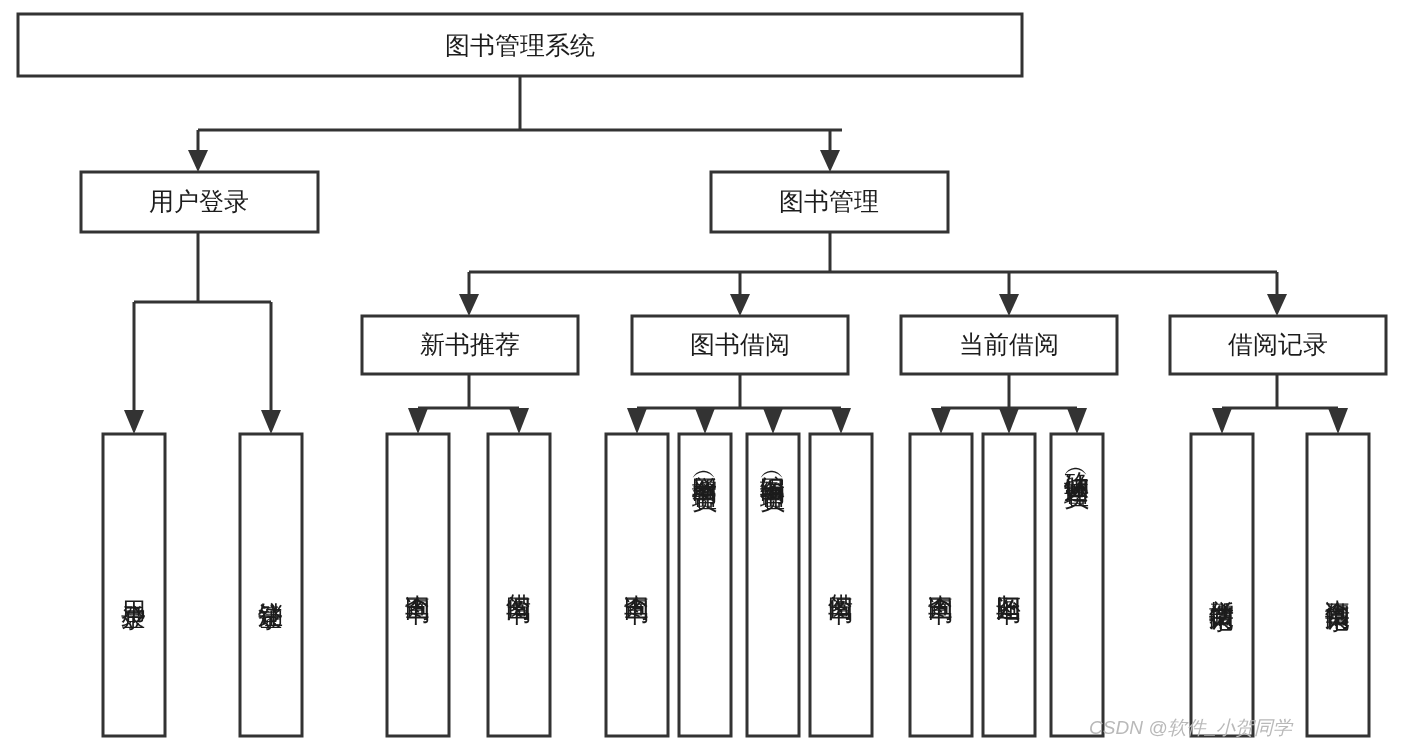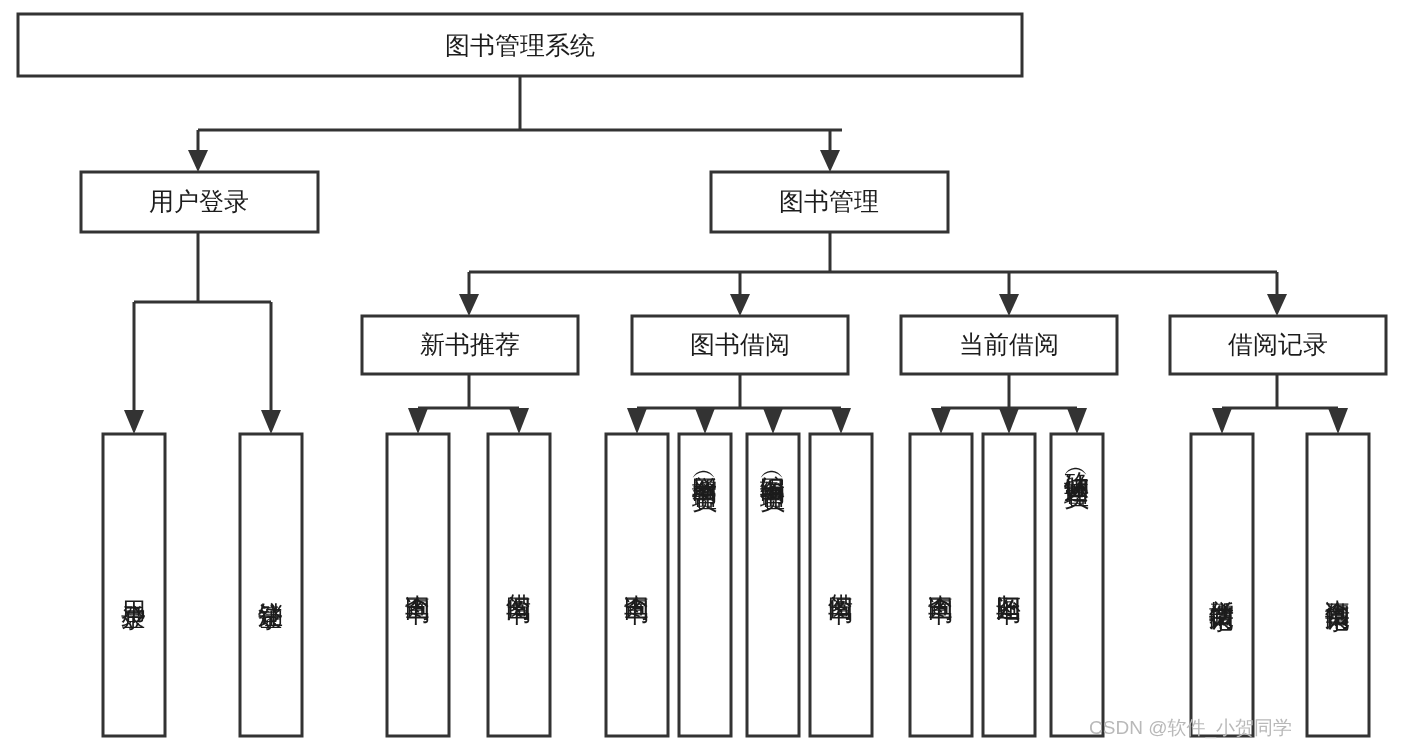--- a/index.html
+++ b/index.html
@@ -57,20 +57,21 @@
   }
   .watermark-text {
     position: absolute;
     right: 12px;
     bottom: 6px;
     font-family: "Liberation Sans", sans-serif;
     font-size: 19px;
     color: #b9b9b9;
     white-space: nowrap;
     user-select: none;
+    font-style: italic;
   }
 </style>
 </head>
 <body>
 
 <div id="diagram-root">
 
   <svg class="diagram-canvas" viewBox="0 0 1405 747" xmlns="http://www.w3.org/2000/svg">
 
     <g>

